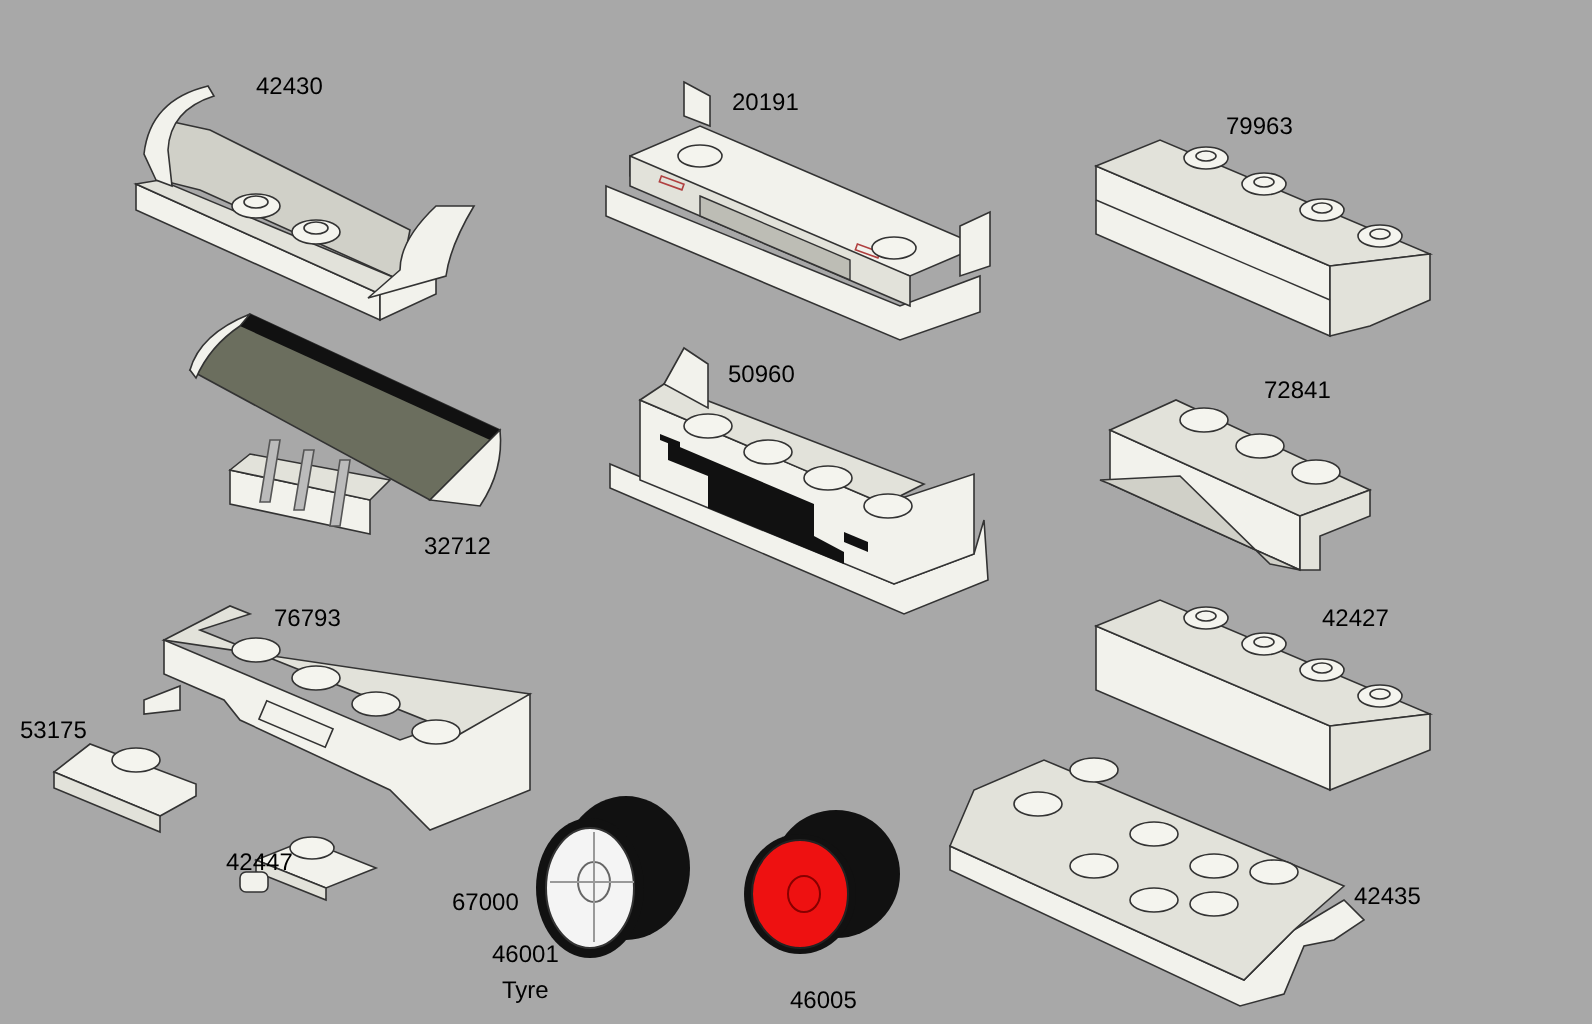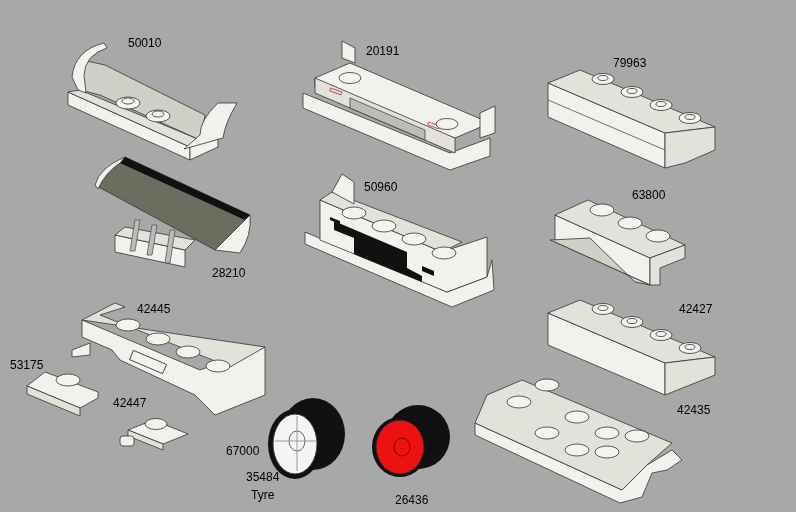--- a/index.html
+++ b/index.html
@@ -20,34 +20,34 @@
   <polygon class="w" points="8,57 130,112 130,125 8,70"></polygon>
   <polygon class="w2" points="8,57 20,55 140,105 130,112"></polygon>
   <polygon class="w" points="130,112 158,100 158,112 130,125"></polygon>
   <path class="w" d="M18,55 L12,42 Q15,15 44,8 L47,13 Q25,20 24,40 L26,58 Z"></path>
   <path class="w" d="M124,114 L140,100 Q140,85 158,68 L177,68 Q165,88 163,103 Z"></path>
   <ellipse class="stud" cx="68" cy="68" rx="12" ry="6"></ellipse>
     <ellipse class="stud" cx="68" cy="66" rx="6" ry="3"></ellipse>
   <ellipse class="stud" cx="98" cy="81" rx="12" ry="6"></ellipse>
     <ellipse class="stud" cx="98" cy="79" rx="6" ry="3"></ellipse>
 </svg>
-<div class="label" style="left:128px;top:36px">50010</div>
+<div class="label" style="left:128px;top:36px">42430</div>
 
 <svg class="part" style="left:90px;top:155px" width="165" height="125" viewBox="0 0 165 125">
   <polygon class="w" points="25,80 95,95 95,112 25,97"></polygon>
   <polygon class="w2" points="25,80 35,72 105,85 95,95"></polygon>
   <polygon fill="#bbb" stroke="#555" stroke-width="0.8" points="45,65 50,65 45,96 40,96"></polygon>
   <polygon fill="#bbb" stroke="#555" stroke-width="0.8" points="62,70 67,70 62,100 57,100"></polygon>
   <polygon fill="#bbb" stroke="#555" stroke-width="0.8" points="80,75 85,75 80,108 75,108"></polygon>
   <polygon fill="#6b6e5e" stroke="#333" stroke-width="0.8" points="5,30 35,2 160,60 125,95"></polygon>
   <polygon fill="#111" points="35,2 160,60 155,65 30,8"></polygon>
   <path class="w" d="M5,30 Q10,12 35,2 L30,8 Q15,18 8,34 Z"></path>
   <path class="w" d="M125,95 L160,60 Q162,80 150,98 Z"></path>
 </svg>
-<div class="label" style="left:212px;top:266px">28210</div>
+<div class="label" style="left:212px;top:266px">32712</div>
 
 <svg class="part" style="left:300px;top:38px" width="195" height="135" viewBox="0 0 195 135">
   <polygon class="w" points="3,55 150,115 190,100 190,118 150,132 3,70"></polygon>
   <polygon class="w" points="15,40 50,25 190,85 155,100 15,50"></polygon>
   <polygon class="w2" points="15,40 15,55 155,115 155,100"></polygon>
   <polygon fill="#bdbdb5" stroke="#333" stroke-width="0.7" points="50,60 125,92 125,102 50,70"></polygon>
   <polygon class="w" points="42,3 55,10 55,25 42,20"></polygon>
   <polygon class="w" points="180,75 195,68 195,95 180,100"></polygon>
   <rect x="30" y="52" width="12" height="3" fill="none" stroke="#b04040" stroke-width="0.8" transform="rotate(20 36 53)"></rect>
   <rect x="128" y="86" width="12" height="3" fill="none" stroke="#b04040" stroke-width="0.8" transform="rotate(20 134 87)"></rect>
@@ -89,89 +89,89 @@
 
 <svg class="part" style="left:550px;top:190px" width="140" height="100" viewBox="0 0 140 100">
   <polygon class="w" points="5,25 100,68 100,95 5,52"></polygon>
   <polygon class="w2" points="5,25 38,10 135,55 100,68"></polygon>
   <polygon class="w2" points="100,68 135,55 135,68 110,78 110,95 100,95"></polygon>
   <polygon class="w3" points="5,52 0,50 40,48 85,92 100,95"></polygon>
   <ellipse class="stud" cx="52" cy="20" rx="12" ry="6"></ellipse>
   <ellipse class="stud" cx="80" cy="33" rx="12" ry="6"></ellipse>
   <ellipse class="stud" cx="108" cy="46" rx="12" ry="6"></ellipse>
 </svg>
-<div class="label" style="left:632px;top:188px">63800</div>
+<div class="label" style="left:632px;top:188px">72841</div>
 
 <svg class="part" style="left:545px;top:295px" width="175" height="105" viewBox="0 0 175 105">
   <polygon class="w" points="3,18 120,68 120,100 3,50"></polygon>
   <polygon class="w2" points="3,18 35,5 170,62 120,68"></polygon>
   <polygon class="w2" points="120,68 170,62 170,80 140,92 120,100"></polygon>
   <ellipse class="stud" cx="58" cy="14" rx="11" ry="5.5"></ellipse>
     <ellipse class="stud" cx="58" cy="13" rx="5" ry="2.5"></ellipse>
   <ellipse class="stud" cx="87" cy="27" rx="11" ry="5.5"></ellipse>
     <ellipse class="stud" cx="87" cy="26" rx="5" ry="2.5"></ellipse>
   <ellipse class="stud" cx="116" cy="40" rx="11" ry="5.5"></ellipse>
     <ellipse class="stud" cx="116" cy="39" rx="5" ry="2.5"></ellipse>
   <ellipse class="stud" cx="145" cy="53" rx="11" ry="5.5"></ellipse>
     <ellipse class="stud" cx="145" cy="52" rx="5" ry="2.5"></ellipse>
 </svg>
-<div class="label" style="left:679px;top:302px">42427</div>
+<div class="label" style="left:661px;top:302px">42427</div>
 
 <svg class="part" style="left:70px;top:295px" width="200" height="130" viewBox="0 0 200 130">
   <polygon class="w" points="12,25 130,75 195,52 195,100 145,120 125,100 50,65 42,55 12,42"></polygon>
   <polygon class="w2" points="12,25 45,8 55,12 30,20 160,72 195,52"></polygon>
   <polygon class="w" points="2,55 20,48 20,60 2,62"></polygon>
   <rect x="60" y="62" width="36" height="10" class="w" transform="rotate(23 78 67)"></rect>
   <ellipse class="stud" cx="58" cy="30" rx="12" ry="6"></ellipse>
   <ellipse class="stud" cx="88" cy="44" rx="12" ry="6"></ellipse>
   <ellipse class="stud" cx="118" cy="57" rx="12" ry="6"></ellipse>
   <ellipse class="stud" cx="148" cy="71" rx="12" ry="6"></ellipse>
 </svg>
-<div class="label" style="left:137px;top:302px">42445</div>
+<div class="label" style="left:137px;top:302px">76793</div>
 
 <svg class="part" style="left:25px;top:368px" width="80" height="45" viewBox="0 0 80 45">
   <polygon class="w" points="2,18 55,40 73,30 73,24 20,4"></polygon>
   <polygon class="w2" points="2,18 2,26 55,48 55,40"></polygon>
   <ellipse class="stud" cx="43" cy="12" rx="12" ry="6"></ellipse>
 </svg>
 <div class="label" style="left:10px;top:358px">53175</div>
 
 <svg class="part" style="left:118px;top:412px" width="75" height="45" viewBox="0 0 75 45">
   <polygon class="w" points="10,18 45,32 70,22 35,8"></polygon>
   <polygon class="w2" points="10,18 10,24 45,38 45,32"></polygon>
   <ellipse class="stud" cx="38" cy="12" rx="11" ry="5.5"></ellipse>
   <rect x="2" y="24" width="14" height="10" class="w" rx="3"></rect>
 </svg>
-<div class="label" style="left:113px;top:396px">42447</div>
+<div class="label" style="left:113px;top:424px">42447</div>
 
 <svg class="part" style="left:265px;top:396px" width="85" height="90" viewBox="0 0 85 90">
   <ellipse cx="48" cy="38" rx="32" ry="36" fill="#111"></ellipse>
   <ellipse cx="30" cy="48" rx="27" ry="35" fill="#111"></ellipse>
   <ellipse cx="30" cy="48" rx="22" ry="30" fill="#f4f4f4" stroke="#333"></ellipse>
   <ellipse cx="32" cy="45" rx="8" ry="10" fill="none" stroke="#666"></ellipse>
   <line x1="32" y1="20" x2="32" y2="75" stroke="#999"></line>
   <line x1="10" y1="45" x2="52" y2="45" stroke="#999"></line>
 </svg>
 <div class="label" style="left:226px;top:444px">67000</div>
-<div class="label" style="left:246px;top:470px">35484</div>
+<div class="label" style="left:246px;top:470px">46001</div>
 <div class="label" style="left:251px;top:488px">Tyre</div>
 
 <svg class="part" style="left:370px;top:402px" width="85" height="90" viewBox="0 0 85 90">
   <ellipse cx="48" cy="35" rx="32" ry="32" fill="#111"></ellipse>
   <ellipse cx="30" cy="45" rx="28" ry="30" fill="#111"></ellipse>
   <ellipse cx="30" cy="45" rx="24" ry="27" fill="#ee1111" stroke="#222"></ellipse>
   <ellipse cx="32" cy="45" rx="8" ry="9" fill="none" stroke="#880000"></ellipse>
 </svg>
-<div class="label" style="left:395px;top:493px">26436</div>
+<div class="label" style="left:395px;top:493px">46005</div>
 
 <svg class="part" style="left:472px;top:375px" width="220" height="125" viewBox="0 0 220 125">
   <polygon class="w" points="3,48 150,115 175,90 200,75 210,85 195,95 180,98 170,122 148,128 3,60"></polygon>
   <polygon class="w2" points="3,48 15,20 50,5 200,68 175,90 150,115"></polygon>
   <ellipse class="stud" cx="75" cy="10" rx="12" ry="6"></ellipse>
   <ellipse class="stud" cx="47" cy="27" rx="12" ry="6"></ellipse>
   <ellipse class="stud" cx="105" cy="42" rx="12" ry="6"></ellipse>
   <ellipse class="stud" cx="75" cy="58" rx="12" ry="6"></ellipse>
   <ellipse class="stud" cx="135" cy="58" rx="12" ry="6"></ellipse>
   <ellipse class="stud" cx="105" cy="75" rx="12" ry="6"></ellipse>
   <ellipse class="stud" cx="165" cy="61" rx="12" ry="6"></ellipse>
   <ellipse class="stud" cx="135" cy="77" rx="12" ry="6"></ellipse>
 </svg>
-<div class="label" style="left:677px;top:403px">42435</div>
+<div class="label" style="left:677px;top:441px">42435</div>
 
 </body></html>

